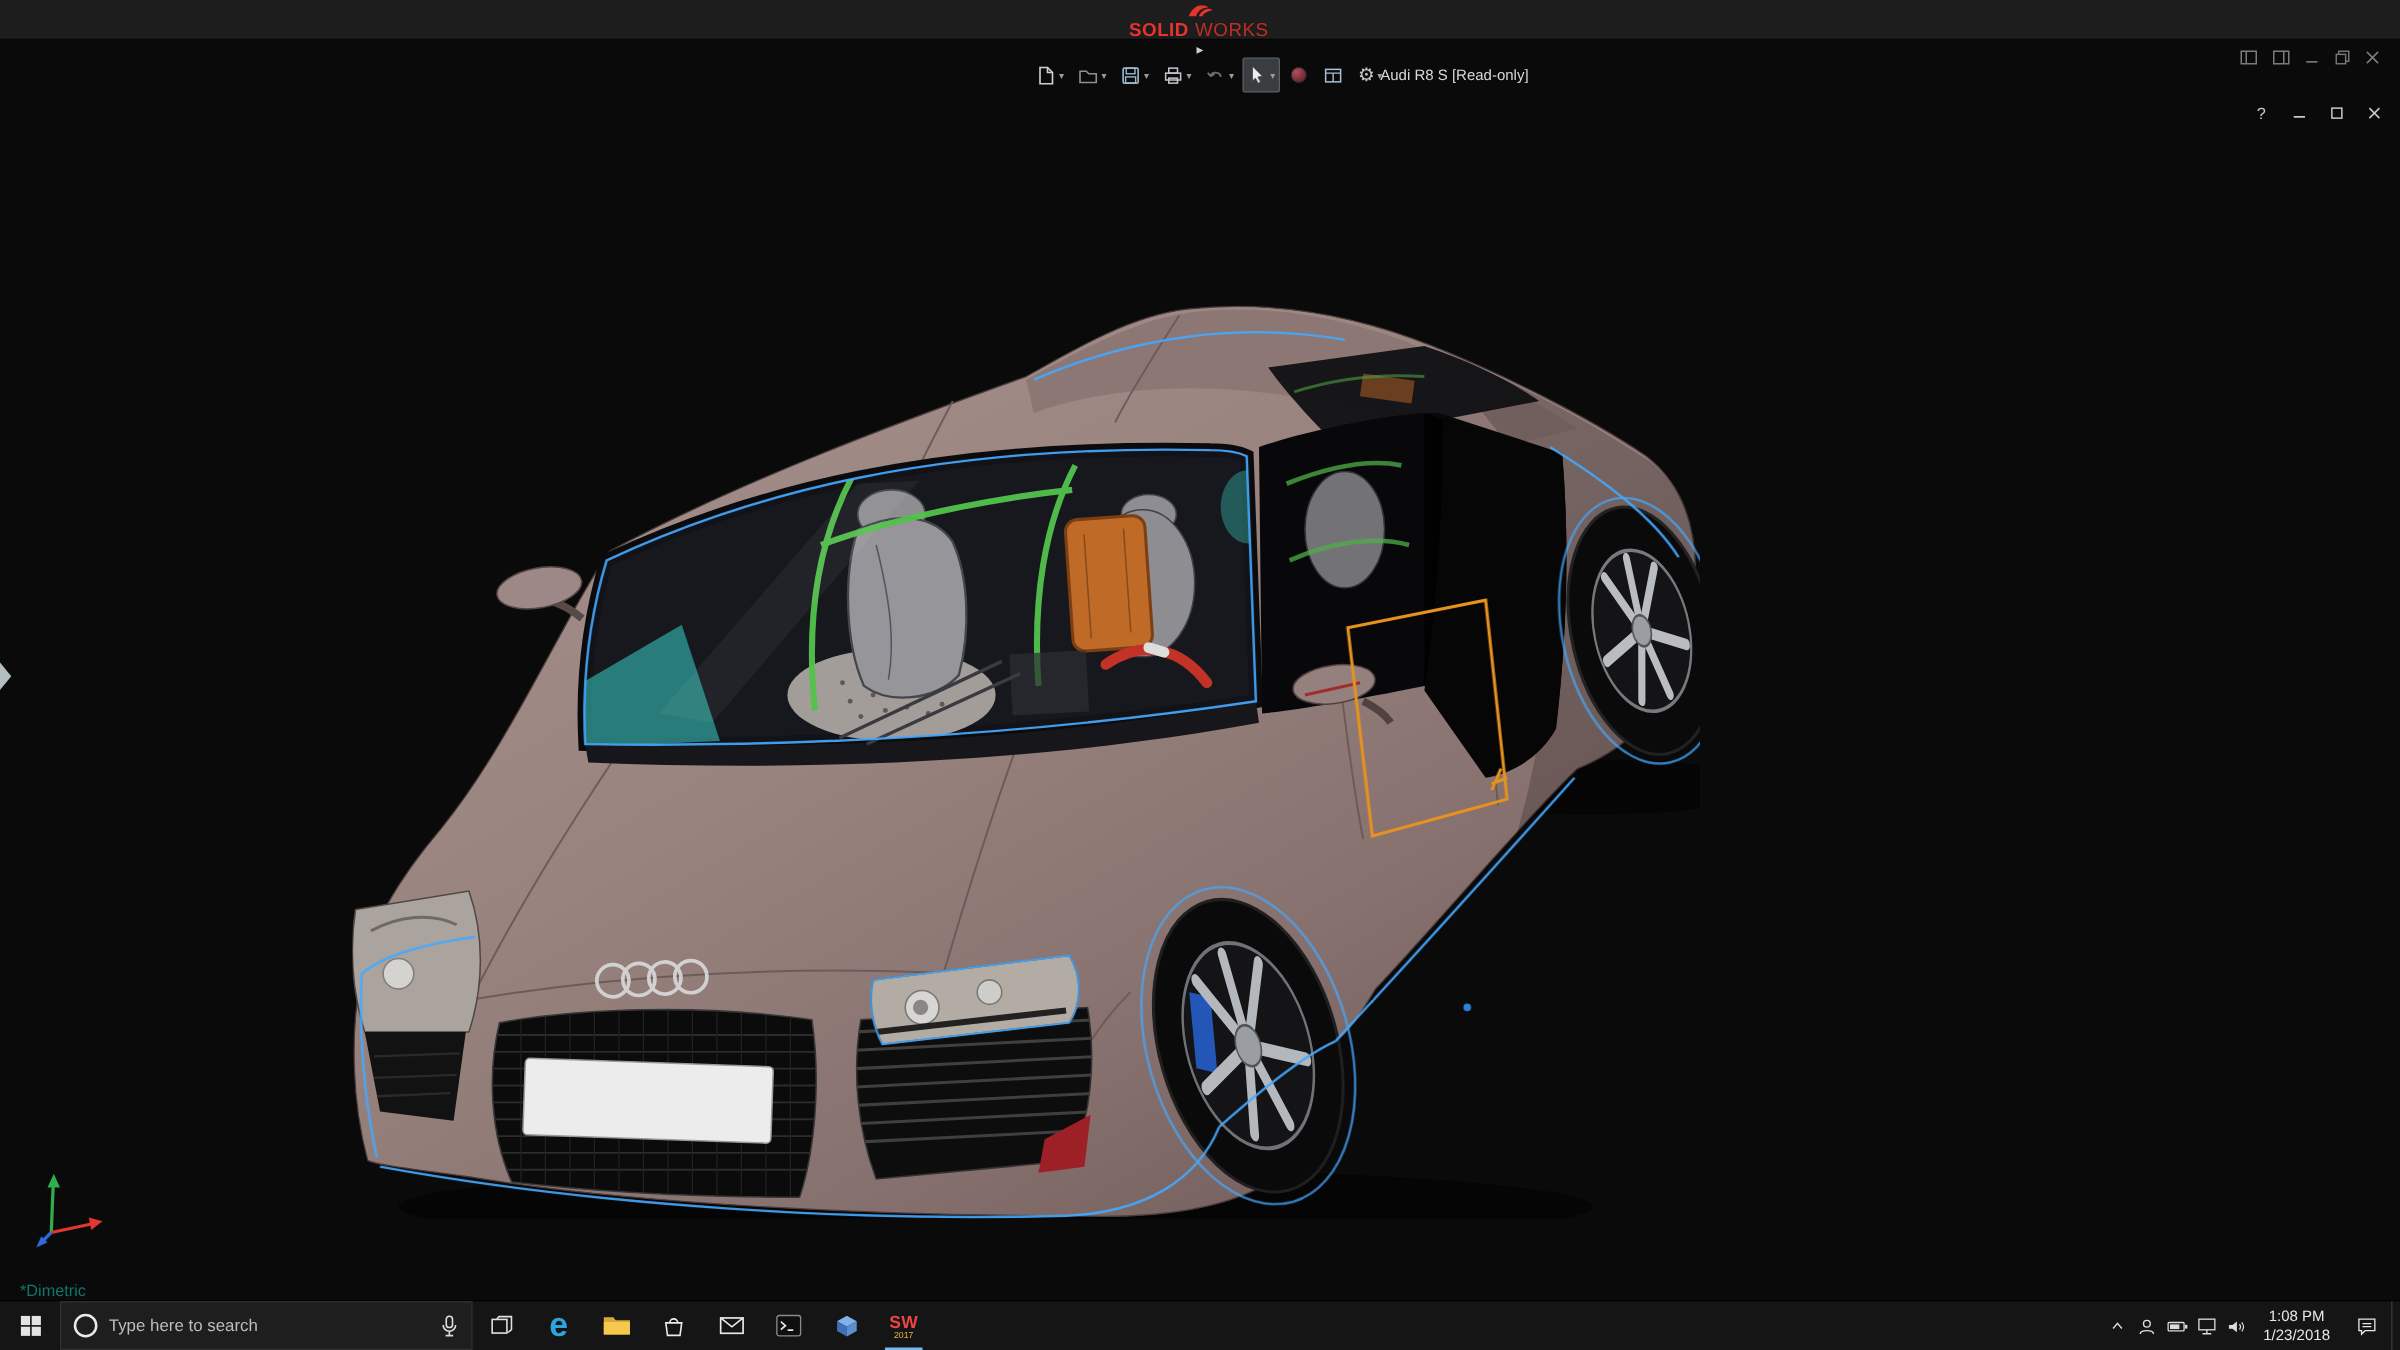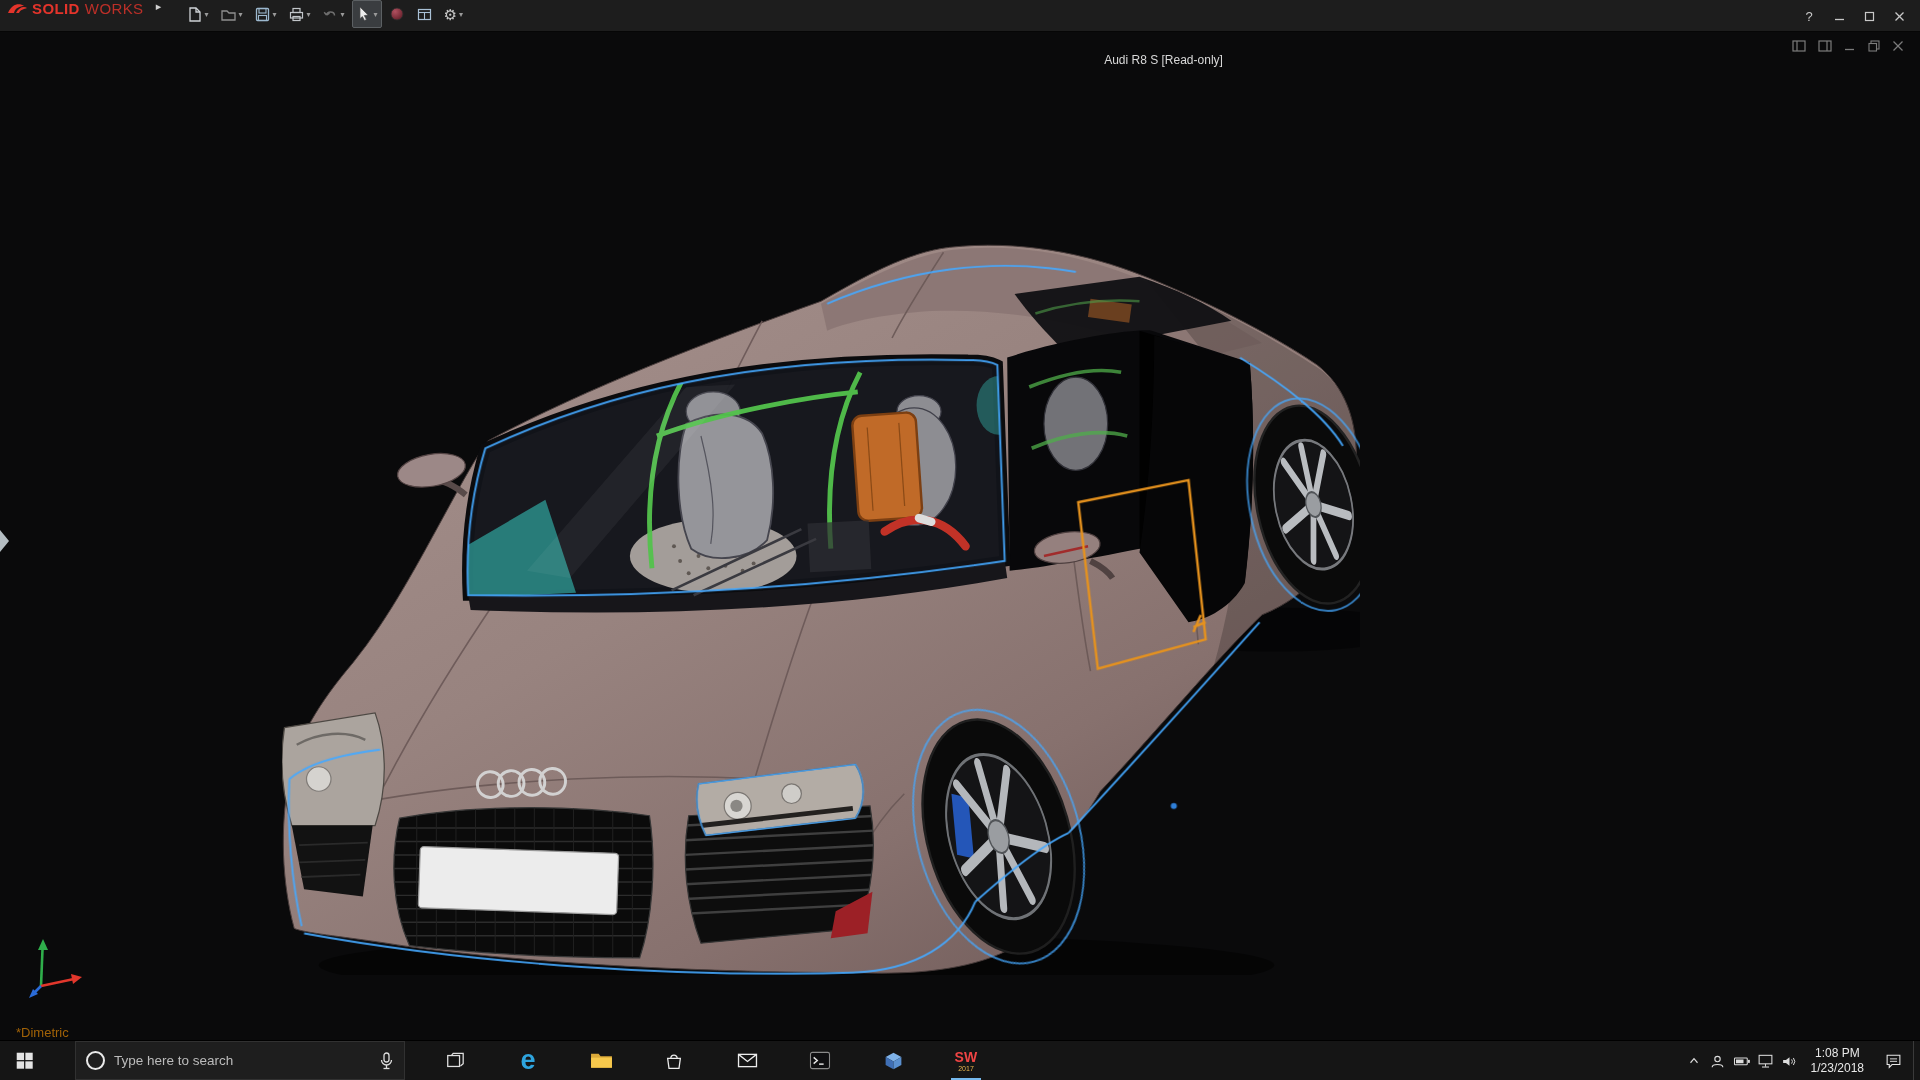--- a/index.html
+++ b/index.html
@@ -1,44 +1,44 @@
 <!DOCTYPE html>
 <html><head>
 <meta charset="utf-8">
 <style>
   html,body{margin:0;padding:0;width:1920px;height:1080px;overflow:hidden;background:#0a0a0b;
     font-family:"Liberation Sans",sans-serif;-webkit-font-smoothing:antialiased;}
 
   
   .titlebar{position:absolute;top:0;left:0;width:1920px;height:32px;background:#1d1d1d;
-    border-bottom:1px solid #060606;display:flex;align-items:flex-start;padding:0 6px;box-sizing:border-box;z-index:30;}
+    border-bottom:1px solid #060606;display:flex;align-items:center;padding:0 6px;box-sizing:border-box;z-index:30;flex-direction:column;}
   .brand{display:flex;align-items:center;gap:5px;margin:0 6px 0 4px;}
   .brand .solid{color:#e4342b;font-weight:bold;font-size:15px;letter-spacing:.4px;}
   .brand .works{color:#e4342b;font-weight:400;font-size:15px;opacity:.8;letter-spacing:.4px;}
   .menu-expand{color:#cfcfcf;font-size:11px;width:18px;text-align:center;cursor:default;}
   .toolbar{display:flex;align-items:center;gap:3px;margin-left:14px;}
   .tbtn{display:flex;align-items:center;height:26px;padding:0 3px;border-radius:2px;border:1px solid transparent;}
   .tbtn.active{background:#3a3d40;border:1px solid #5c6063;}
   .tbtn .caret{font-size:8px;color:#9a9a9a;margin-left:2px;}
   .win-title{position:absolute;left:60.6%;top:9px;transform:translateX(-50%);
     font-size:12px;color:#d9d9d9;white-space:nowrap;margin-top:44px;}
   .win-controls{margin-left:auto;display:flex;align-items:center;height:32px;}
   .wc{width:30px;height:32px;display:flex;align-items:center;justify-content:center;color:#c8c8c8;font-size:13px;}
 
   
   .viewport{position:absolute;top:32px;left:0;width:1920px;height:1008px;background:#0a0a0b;overflow:hidden;z-index:1;}
   .doc-controls{position:absolute;top:8px;right:16px;display:flex;align-items:center;gap:12px;opacity:.85;}
   .panel-tab{position:absolute;left:0;top:498px;width:0;height:0;
     border-top:11px solid transparent;border-bottom:11px solid transparent;border-left:9px solid #c7d0d6;opacity:.9;}
   .triad{position:absolute;left:24px;bottom:40px;}
-  .orientation{position:absolute;left:16px;bottom:0px;font-size:13px;color:#a16207;}
+  .orientation{position:absolute;left:16px;bottom:0px;font-size:13px;color:#0f766e;}
 
   
   .taskbar{position:absolute;bottom:0;left:0;width:1920px;height:40px;background:#151515;
-    display:flex;align-items:stretch;z-index:40;border-top:1px solid #000;box-sizing:border-box;gap:27px;}
+    display:flex;align-items:stretch;z-index:40;border-top:1px solid #000;box-sizing:border-box;}
   .taskbtn{width:46px;display:flex;align-items:center;justify-content:center;position:relative;}
   .taskbtn.start{width:48px;}
   .taskbtn.running::after{content:"";position:absolute;bottom:0;left:8px;right:8px;height:2px;background:#76b9ed;}
   .search-box{width:330px;background:#1e1e1e;border:1px solid #313131;box-sizing:border-box;
     display:flex;align-items:center;padding:0 10px;gap:9px;}
   .cortana-ring{width:19px;height:19px;border:2px solid #eaeaea;border-radius:50%;box-sizing:border-box;flex:none;}
   .search-text{color:#bcbcbc;font-size:13.5px;flex:1;white-space:nowrap;}
   .edge-e{font-size:27px;font-weight:bold;color:#2ea4de;line-height:1;}
   .sw-tile{display:flex;flex-direction:column;align-items:center;line-height:1;}
   .sw-tile .sw{color:#ef4444;font-weight:bold;font-size:14px;letter-spacing:.3px;}

